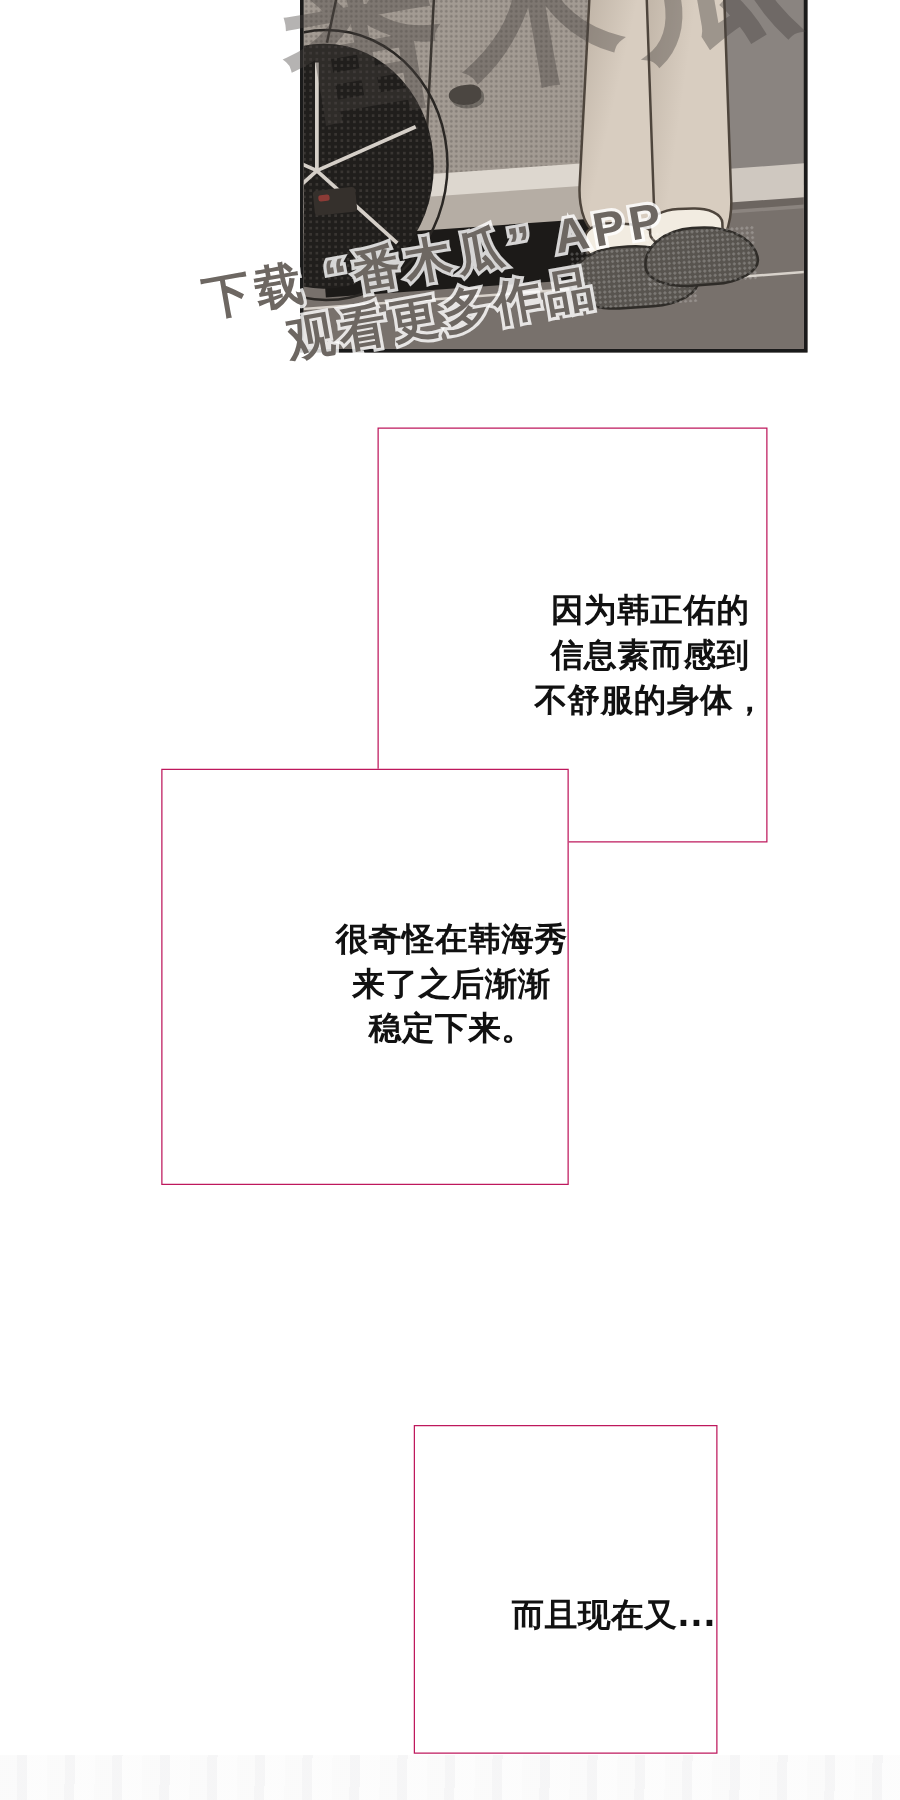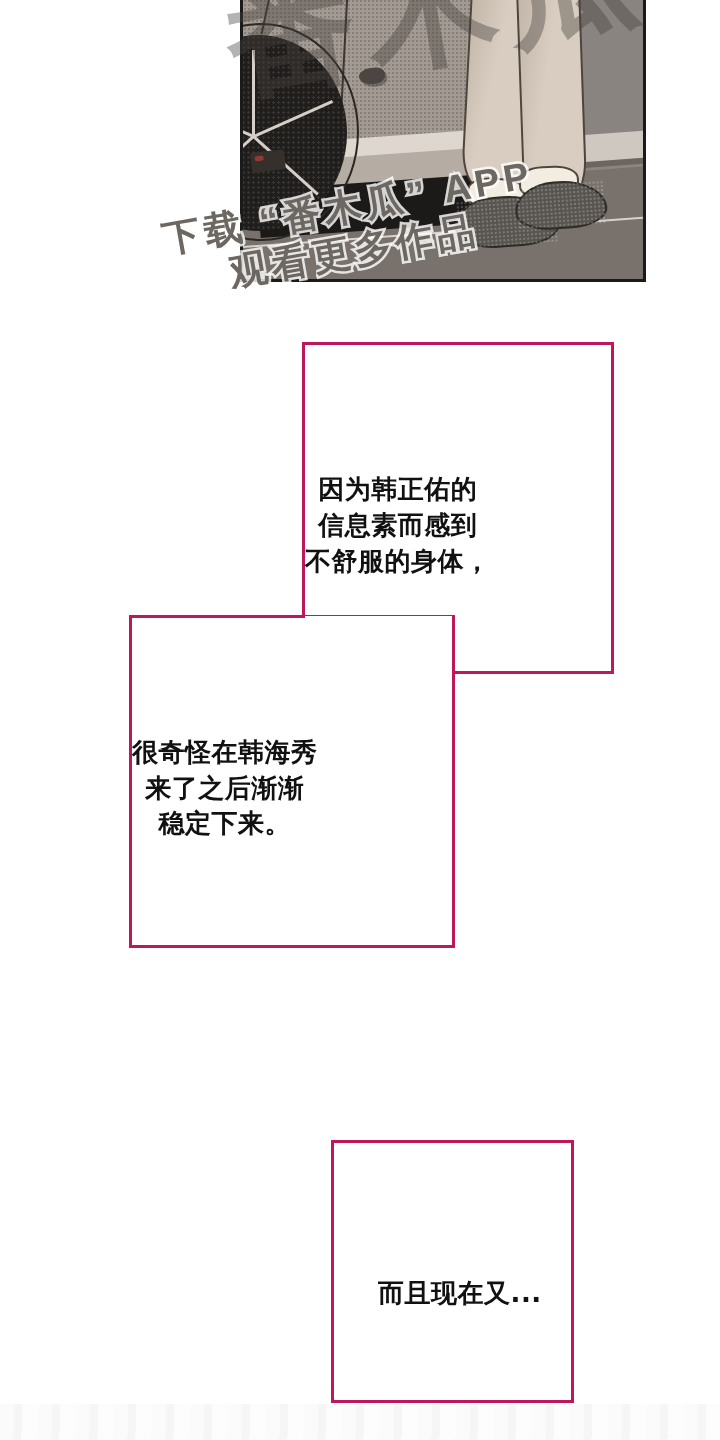--- a/index.html
+++ b/index.html
@@ -308,25 +308,25 @@
     paint-order: stroke fill;
     transform: rotate(-10deg);
   }
   .wm-line1 { left: 160px; top: 182px; }
   .wm-line2 { left: 228px; top: 226px; }
 
   
   .box {
     position: absolute;
     background: #ffffff;
-    border: 3px solid #be185d;
+    border: 1px solid #be185d;
     box-sizing: border-box;
     display: flex;
     align-items: center;
-    justify-content: flex-start;
+    justify-content: flex-end;
   }
   .box-1 {
     left: 302px;
     top: 342px;
     width: 312px;
     height: 332px;
   }
   .box-2 {
     left: 129px;
     top: 615px;

